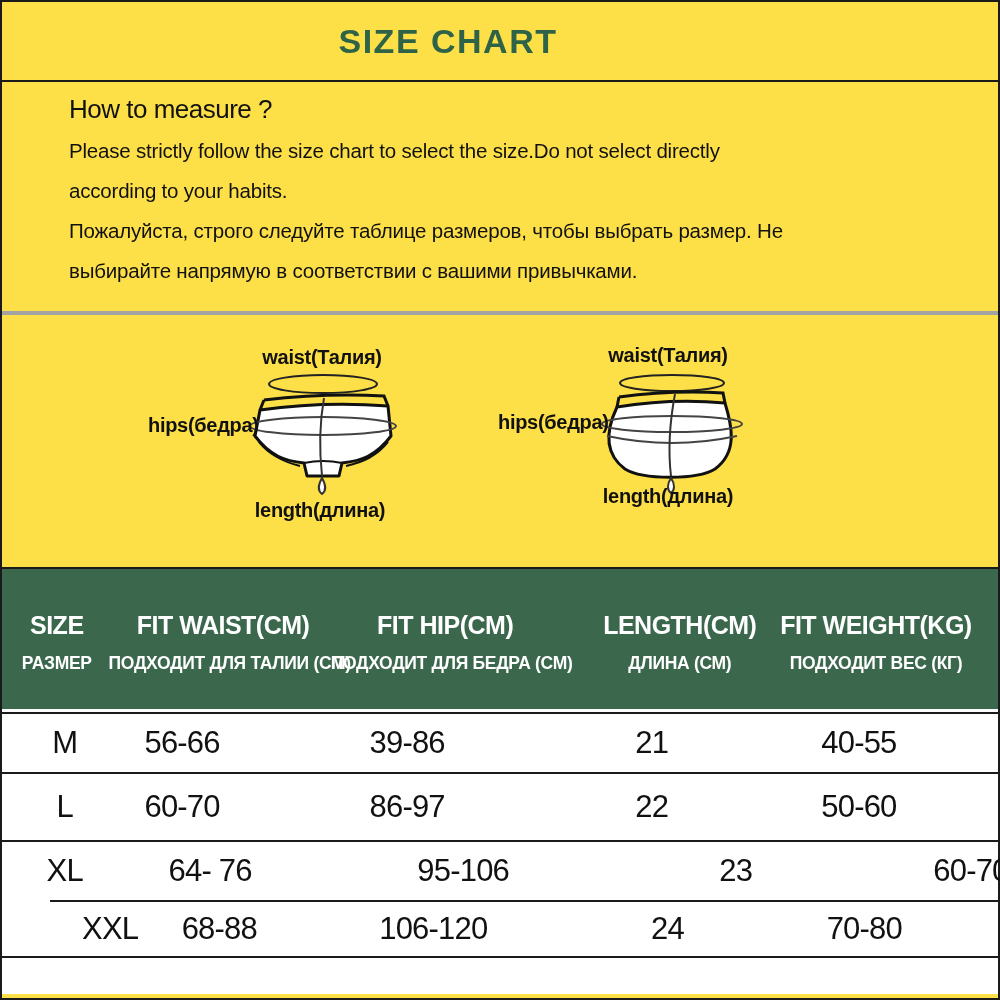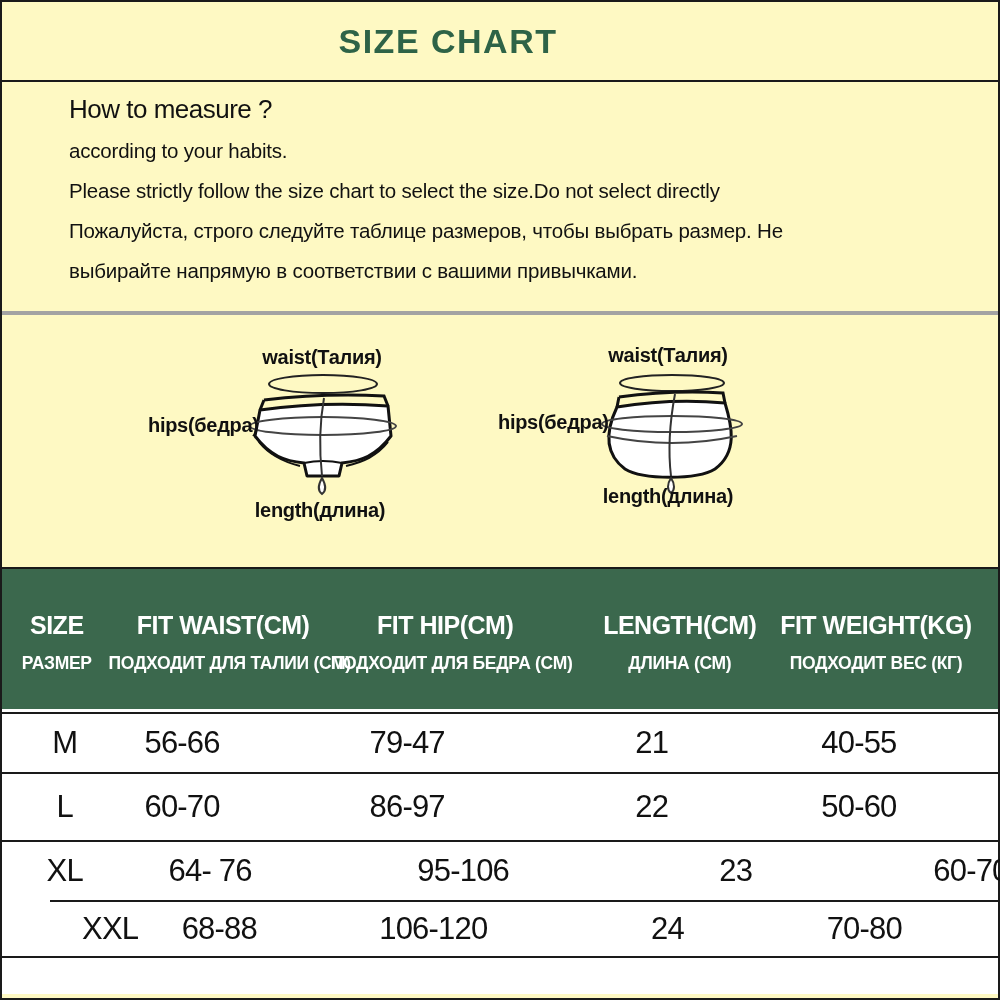--- a/index.html
+++ b/index.html
@@ -1,17 +1,17 @@
 <!DOCTYPE html>
 <html><head>
 <meta charset="utf-8">
 <style>
   html,body{margin:0;padding:0;background:#fff;}
   body{width:1000px;height:1000px;font-family:"Liberation Sans",sans-serif;color:#111;}
-  .sheet{position:relative;width:996px;height:996px;border:2px solid #1a1a1a;background:#fef9c3;box-sizing:content-box;}
+  .sheet{position:relative;width:996px;height:996px;border:2px solid #1a1a1a;background:#fde047;box-sizing:content-box;}
 
   
   .title-box{height:78px;border-bottom:2px solid #1a1a1a;display:flex;align-items:center;justify-content:center;}
   .title{font-size:34px;font-weight:bold;letter-spacing:1.5px;color:#2e6347;transform:translateX(-52px);}
 
   
   .measure-box{height:233px;border-bottom:4px solid #a3a3a3;box-sizing:border-box;padding:12px 30px 0 67px;}
   .measure-heading{margin:0 0 6px 0;font-size:26px;font-weight:normal;letter-spacing:-0.5px;}
   .measure-line{margin:0;font-size:20.5px;line-height:40px;letter-spacing:-0.2px;white-space:nowrap;}
 
@@ -45,22 +45,22 @@
 <body>
 
 <div class="sheet">
 
   <div class="title-box">
     <div class="title">SIZE CHART</div>
   </div>
 
   <div class="measure-box">
     <h2 class="measure-heading">How to measure ?</h2>
+    <p class="measure-line">Please strictly follow the size chart to select the size.Do not select directly</p>
     <p class="measure-line">according to your habits.</p>
-    <p class="measure-line">Please strictly follow the size chart to select the size.Do not select directly</p>
     <p class="measure-line">Пожалуйста, строго следуйте таблице размеров, чтобы выбрать размер. Не</p>
     <p class="measure-line">выбирайте напрямую в соответствии с вашими привычками.</p>
   </div>
 
   <div class="diagram-box">
 
     <svg class="dg-svg" style="left:238px;top:53px;" width="166" height="128" viewBox="0 0 166 128">
       <ellipse cx="83" cy="16" rx="54" ry="9" fill="none" stroke="#222" stroke-width="2"></ellipse>
       <path d="M20,42 L15,68 C30,88 45,93 64,95 L67,108 L99,108 L102,95 C121,93 136,88 151,68 L148,38 Q84,33 20,42 Z" fill="#fff" stroke="#111" stroke-width="3" stroke-linejoin="round"></path>
       <path d="M24,32 Q84,25 144,28 L148,38 M24,32 L20,42" fill="none" stroke="#111" stroke-width="3"></path>
@@ -110,21 +110,21 @@
     <div class="hcol hc5">
       <span class="hcol-en">FIT WEIGHT(KG)</span>
       <span class="hcol-ru">ПОДХОДИТ ВЕС (КГ)</span>
     </div>
   </div>
 
   <div class="size-body">
     <div class="size-row r1">
       <div>M</div>
       <div>56-66</div>
-      <div>79-47</div>
+      <div>39-86</div>
       <div>21</div>
       <div>40-55</div>
     </div>
     <div class="size-row r2">
       <div>L</div>
       <div>60-70</div>
       <div>86-97</div>
       <div>22</div>
       <div>50-60</div>
     </div>

